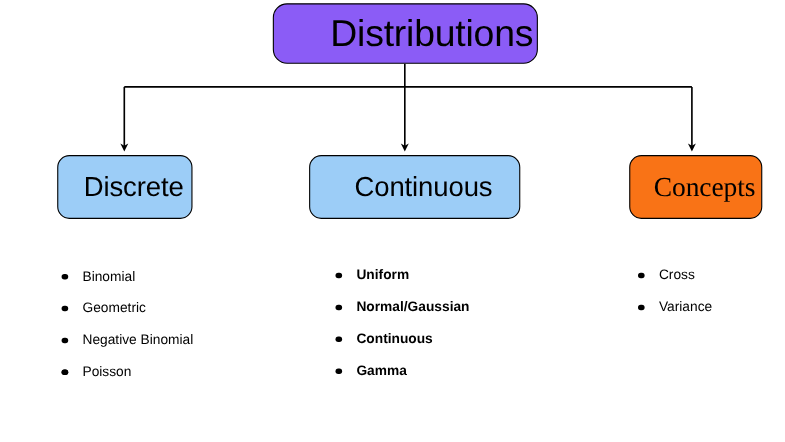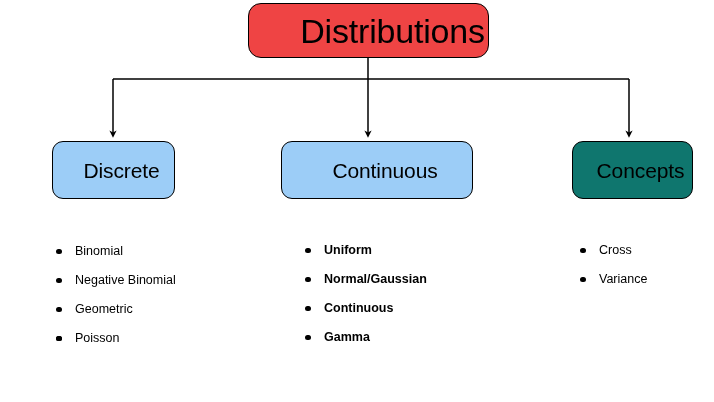--- a/index.html
+++ b/index.html
@@ -75,21 +75,21 @@
     background: #9ccdf7;
   }
   #node-concepts {
     left: 572px;
     top: 141px;
     width: 121px;
     height: 58px;
     background: #9ccdf7;
   }
   .node-child .node-label {
-    font-size: 21px;
+    font-size: 25px;
     letter-spacing: -0.1px;
     margin-left: 16px;
   }
   
   .bullet-list {
     position: absolute;
     margin: 0;
     padding: 0;
     list-style: none;
   }
@@ -140,40 +140,40 @@
 
     <path d="M113,79 L629,79" stroke="#000000" stroke-width="1.5" fill="none"></path>
 
     <path d="M113,79 L113,134" stroke="#000000" stroke-width="1.5" fill="none" marker-end="url(#arrowhead)"></path>
 
     <path d="M368,79 L368,134" stroke="#000000" stroke-width="1.5" fill="none" marker-end="url(#arrowhead)"></path>
 
     <path d="M629,79 L629,134" stroke="#000000" stroke-width="1.5" fill="none" marker-end="url(#arrowhead)"></path>
   </svg>
 
-  <div class="node node-root" id="node-root" style="background: #ef4444; border-color: rgb(0, 0, 0); padding-left: 48px;">
+  <div class="node node-root" id="node-root" style="background: #8b5cf6; border-color: rgb(0, 0, 0); padding-left: 48px;">
     <span class="node-label">Distributions</span>
   </div>
 
   <div class="node node-child" id="node-discrete" style="background: rgb(156, 205, 247); border-color: rgb(0, 0, 0);">
     <span class="node-label">Discrete</span>
   </div>
 
   <div class="node node-child" id="node-continuous" style="background: rgb(156, 205, 247); border-color: rgb(0, 0, 0);">
     <span class="node-label">Continuous</span>
   </div>
 
-  <div class="node node-child" id="node-concepts" style="background: #0f766e; border-color: rgb(0, 0, 0);">
+  <div class="node node-child" id="node-concepts" style="background: #f97316; border-color: rgb(0, 0, 0); font-family: Liberation Serif, serif;">
     <span class="node-label">Concepts</span>
   </div>
 
   <ul class="bullet-list" id="list-discrete">
       <li><span class="bullet-dot"></span><span>Binomial</span></li>
+      <li><span class="bullet-dot"></span><span>Geometric</span></li>
       <li><span class="bullet-dot"></span><span>Negative Binomial</span></li>
-      <li><span class="bullet-dot"></span><span>Geometric</span></li>
       <li><span class="bullet-dot"></span></li>
       <li><span class="bullet-dot"></span><span>Poisson</span></li>
     </ul>
 
   <ul class="bullet-list" id="list-continuous">
       <li><span class="bullet-dot"></span><span>Uniform</span></li>
       <li><span class="bullet-dot"></span><span>Normal/Gaussian</span></li>
       <li><span class="bullet-dot"></span><span>Continuous</span></li>
       <li><span class="bullet-dot"></span><span>Gamma</span></li>
     </ul>

